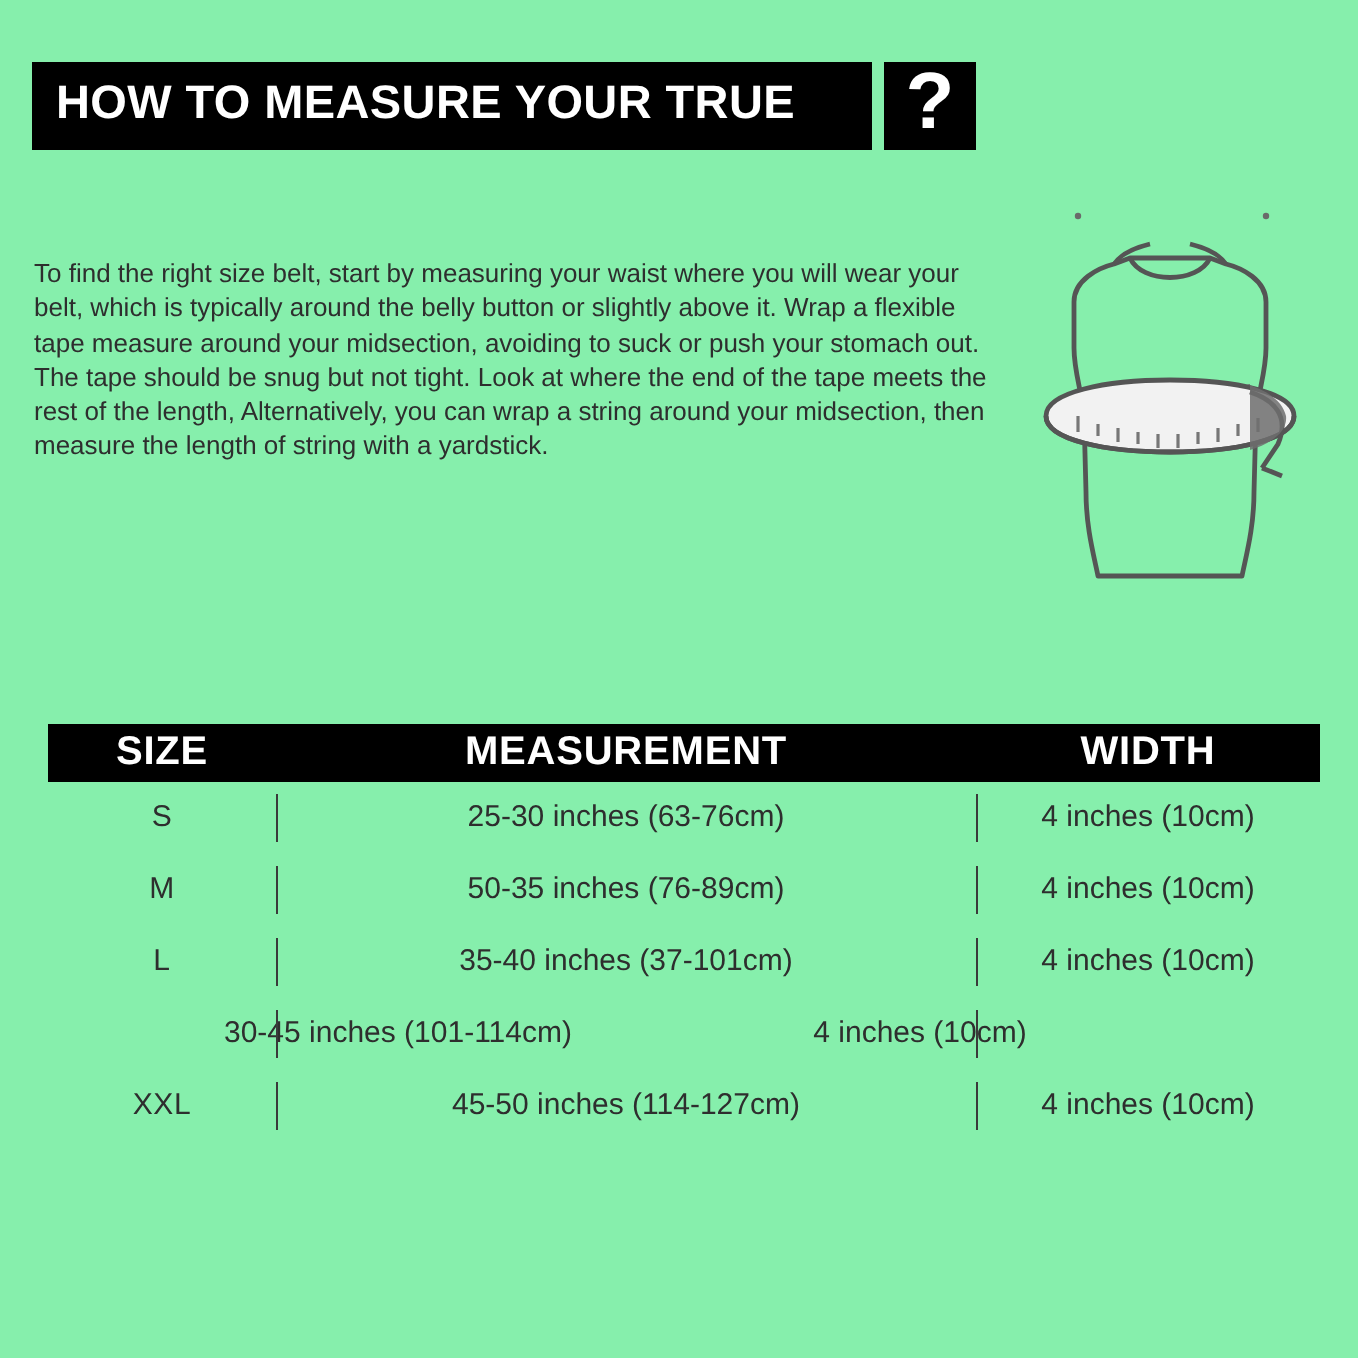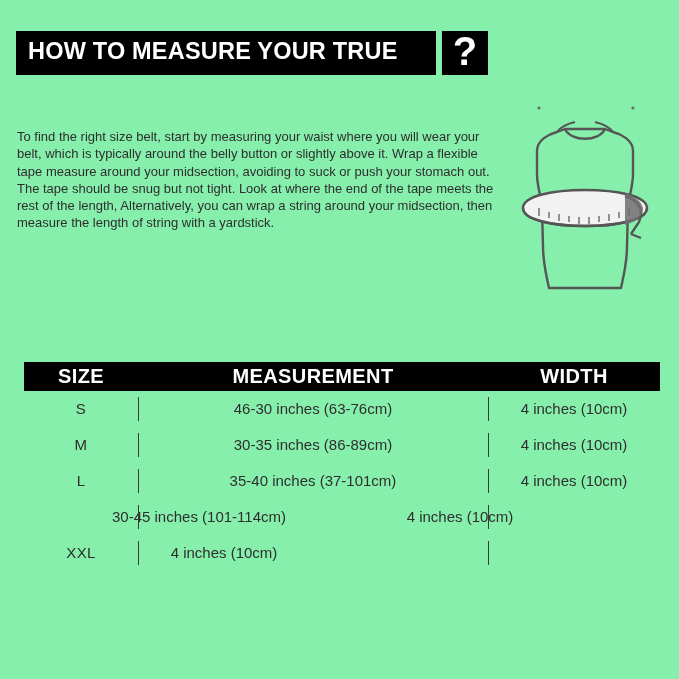--- a/index.html
+++ b/index.html
@@ -194,29 +194,29 @@
   <div class="table">
     <div class="table-head">
       <div class="th col-size">SIZE</div>
       <div class="th col-meas">MEASUREMENT</div>
       <div class="th col-width">WIDTH</div>
     </div>
     <div class="table-body">
 
       <div class="tr">
         <div class="td col-size">S</div>
-        <div class="td col-meas">46-30 inches (63-76cm)</div>
+        <div class="td col-meas">25-30 inches (63-76cm)</div>
         <div class="td col-width">4 inches (10cm)</div>
         <div class="sep sep-1"></div>
         <div class="sep sep-2"></div>
       </div>
 
       <div class="tr">
         <div class="td col-size">M</div>
-        <div class="td col-meas">30-35 inches (86-89cm)</div>
+        <div class="td col-meas">50-35 inches (76-89cm)</div>
         <div class="td col-width">4 inches (10cm)</div>
         <div class="sep sep-1"></div>
         <div class="sep sep-2"></div>
       </div>
 
       <div class="tr">
         <div class="td col-size">L</div>
         <div class="td col-meas">35-40 inches (37-101cm)</div>
         <div class="td col-width">4 inches (10cm)</div>
         <div class="sep sep-1"></div>
@@ -225,20 +225,21 @@
 
       <div class="tr">
         <div class="td col-meas">30-45 inches (101-114cm)</div>
         <div class="td col-width">4 inches (10cm)</div>
         <div class="sep sep-1"></div>
         <div class="sep sep-2"></div>
       </div>
 
       <div class="tr">
         <div class="td col-size">XXL</div>
+        <div class="td col-meas">45-50 inches (114-127cm)</div>
         <div class="td col-width">4 inches (10cm)</div>
         <div class="sep sep-1"></div>
         <div class="sep sep-2"></div>
       </div>
 
     </div>
   </div>
 
 </div>
 

